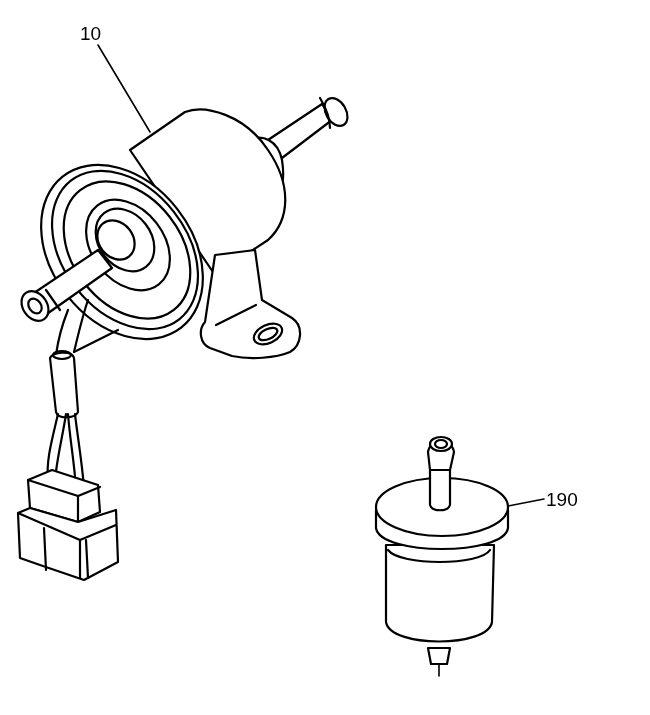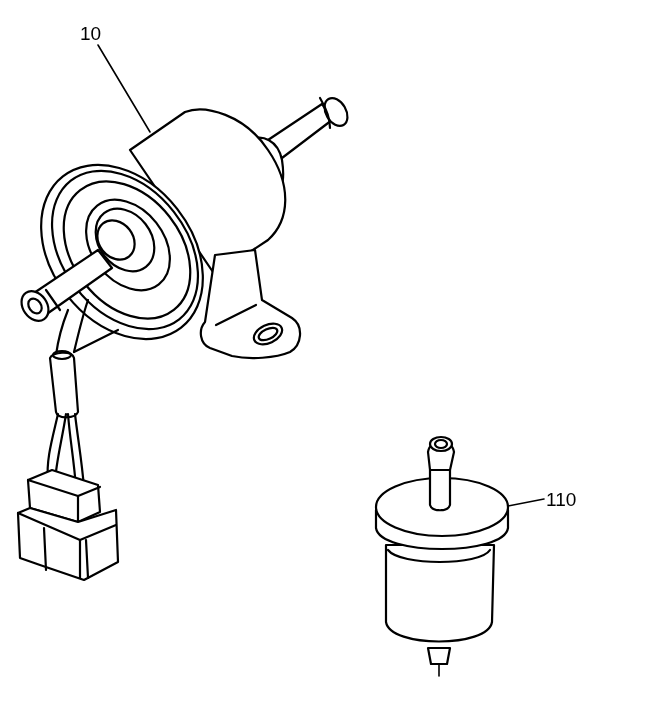--- a/index.html
+++ b/index.html
@@ -84,14 +84,14 @@
       <ellipse class="fl" cx="442" cy="507" rx="66" ry="29"></ellipse>
 
       <path class="fl" d="M430,470 L430,505 C432,512 448,512 450,505 L450,470 Z"></path>
       <path class="fl" d="M430,470 L428,452 C430,438 452,438 454,452 L450,470 Z"></path>
       <ellipse class="fl" cx="441" cy="444" rx="11" ry="7"></ellipse>
       <ellipse class="ln" cx="441" cy="444" rx="6" ry="4"></ellipse>
     </g>
   </svg>
 
   <div class="callout" style="left:80px; top:24px;">10</div>
-  <div class="callout" style="left:546px; top:490px;">110</div>
+  <div class="callout" style="left:546px; top:490px;">190</div>
 </div>
 
 </body></html>

